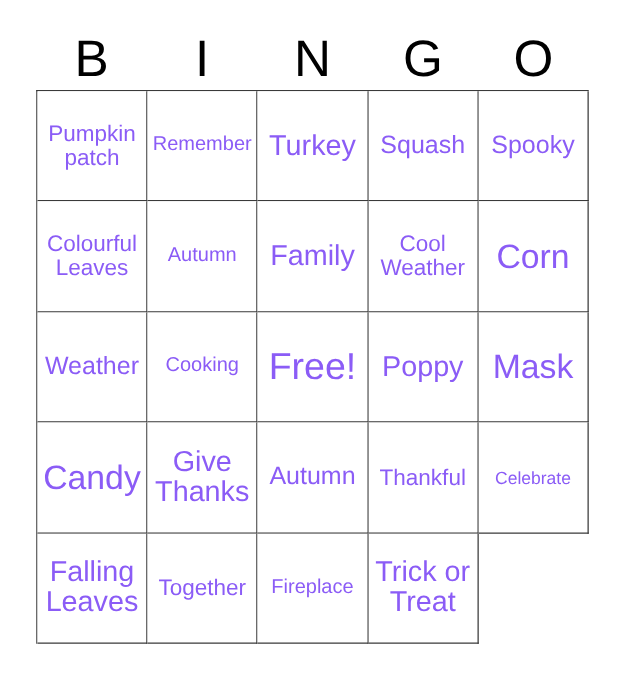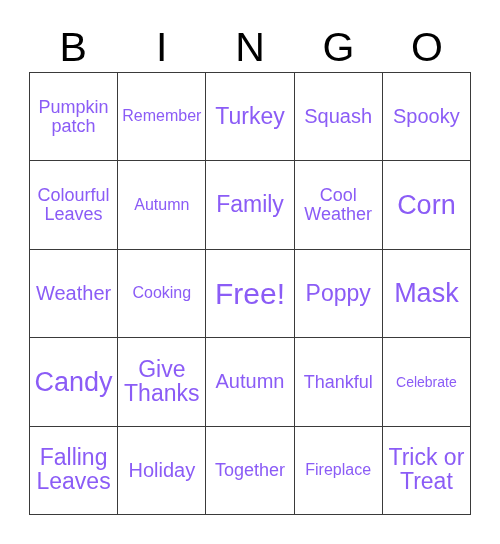--- a/index.html
+++ b/index.html
@@ -165,23 +165,20 @@
       </div>
     <div class="cell">
         <span class="cell-text fs-xs">Celebrate</span>
       </div>
 
     <div class="cell">
         <span class="cell-text fs-xl">Falling
 Leaves</span>
       </div>
     <div class="cell">
-        <span class="cell-text fs-lg">Holiday</span>
-      </div>
-    <div class="cell">
         <span class="cell-text fs-md">Together</span>
       </div>
     <div class="cell">
         <span class="cell-text fs-sm">Fireplace</span>
       </div>
     <div class="cell">
         <span class="cell-text fs-xl">Trick or
 Treat</span>
       </div>
   </div>

